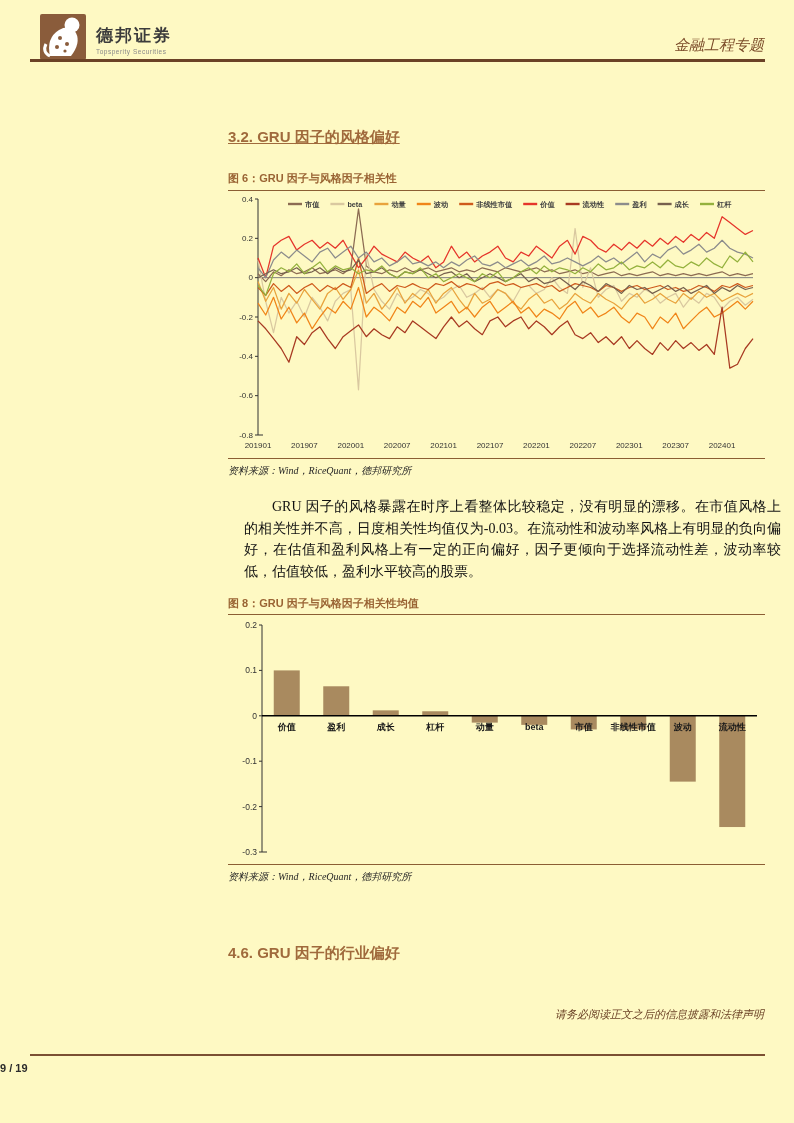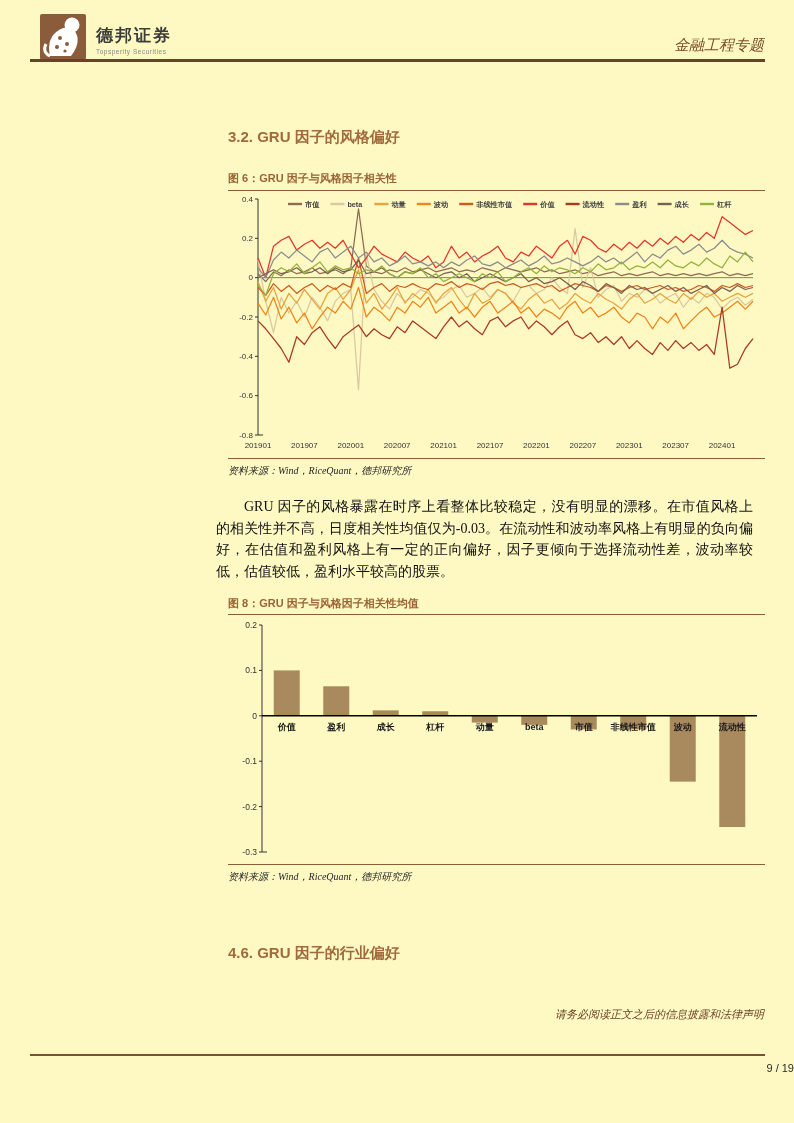--- a/index.html
+++ b/index.html
@@ -43,21 +43,21 @@
       <path d="M10 42 Q2 38 6 30" stroke="#ffffff" stroke-width="3" fill="none"></path>
     </svg>
   </div>
   <div class="abs" style="left:96px;top:24px;">
     <div class="brand-cn">德邦证券</div>
     <div class="brand-en">Topsperity Securities</div>
   </div>
   <div class="abs doc-type" style="right:30px;top:36px;">金融工程专题</div>
   <div class="abs header-rule" style="left:30px;top:59px;width:735px;"></div>
 
-  <h2 class="sec abs" style="left:228px;top:128px;">3.2. GRU 因子的风格偏好</h2>
+  <h2 class="sec abs" style="left:228px;top:128px;text-decoration:underline;">3.2. GRU 因子的风格偏好</h2>
 
   <div class="abs fig-caption" style="left:228px;top:171px;">图 6：GRU 因子与风格因子相关性</div>
   <div class="abs fig-rule" style="left:228px;top:190px;width:537px;"></div>
   <svg id="fig7-svg" class="abs" style="left:228px;top:193px;" width="537" height="262">
       <path d="M 30 6 V 242 H 35" stroke="#333" fill="none" stroke-width="1"></path>
       <line x1="27" y1="6" x2="30" y2="6" stroke="#333" stroke-width="1"></line>
       <text x="25" y="8.8" text-anchor="end" font-size="8" fill="#333">0.4</text>
       <line x1="27" y1="45.33333333333333" x2="30" y2="45.33333333333333" stroke="#333" stroke-width="1"></line>
       <text x="25" y="48.133333333333326" text-anchor="end" font-size="8" fill="#333">0.2</text>
       <line x1="27" y1="84.66666666666666" x2="30" y2="84.66666666666666" stroke="#333" stroke-width="1"></line>
@@ -109,21 +109,21 @@
       <line x1="387.20000000000005" y1="11" x2="401.20000000000005" y2="11" stroke="#8c8c8c" stroke-width="2.4"></line>
       <text x="404.20000000000005" y="13.8" font-size="7.2" font-weight="bold" fill="#404040">盈利</text>
       <line x1="429.6" y1="11" x2="443.6" y2="11" stroke="#76604e" stroke-width="2.4"></line>
       <text x="446.6" y="13.8" font-size="7.2" font-weight="bold" fill="#404040">成长</text>
       <line x1="472" y1="11" x2="486" y2="11" stroke="#94b13d" stroke-width="2.4"></line>
       <text x="489" y="13.8" font-size="7.2" font-weight="bold" fill="#404040">杠杆</text>
     </svg>
   <div class="abs fig-rule" style="left:228px;top:458px;width:537px;"></div>
   <div class="abs fig-source" style="left:228px;top:464px;">资料来源：Wind，RiceQuant，德邦研究所</div>
 
-  <p class="body abs" style="left:216px;top:496px;width:537px;text-indent:2em;">GRU 因子的风格暴露在时序上看整体比较稳定，没有明显的漂移。在市值风格上的相关性并不高，日度相关性均值仅为-0.03。在流动性和波动率风格上有明显的负向偏好，在估值和盈利风格上有一定的正向偏好，因子更倾向于选择流动性差，波动率较低，估值较低，盈利水平较高的股票。</p>
+  <p class="body abs" style="left:244px;top:496px;width:537px;text-indent:2em;">GRU 因子的风格暴露在时序上看整体比较稳定，没有明显的漂移。在市值风格上的相关性并不高，日度相关性均值仅为-0.03。在流动性和波动率风格上有明显的负向偏好，在估值和盈利风格上有一定的正向偏好，因子更倾向于选择流动性差，波动率较低，估值较低，盈利水平较高的股票。</p>
 
   <div class="abs fig-caption" style="left:228px;top:596px;">图 8：GRU 因子与风格因子相关性均值</div>
   <div class="abs fig-rule" style="left:228px;top:614px;width:537px;"></div>
   <svg id="fig8-svg" class="abs" style="left:228px;top:617px;" width="537" height="245">
       <path d="M 34 8 V 235 H 39" stroke="#333" fill="none" stroke-width="1"></path>
       <line x1="31" y1="8" x2="34" y2="8" stroke="#333" stroke-width="1"></line>
       <text x="29" y="11" text-anchor="end" font-size="8.5" fill="#333">0.2</text>
       <line x1="31" y1="53.400000000000006" x2="34" y2="53.400000000000006" stroke="#333" stroke-width="1"></line>
       <text x="29" y="56.400000000000006" text-anchor="end" font-size="8.5" fill="#333">0.1</text>
       <line x1="31" y1="98.80000000000001" x2="34" y2="98.80000000000001" stroke="#333" stroke-width="1"></line>
@@ -155,16 +155,16 @@
       <text x="405.25" y="112.80000000000001" text-anchor="middle" font-size="9" font-weight="bold" fill="#1a1a1a">非线性市值</text>
       <text x="454.75" y="112.80000000000001" text-anchor="middle" font-size="9" font-weight="bold" fill="#1a1a1a">波动</text>
       <text x="504.25" y="112.80000000000001" text-anchor="middle" font-size="9" font-weight="bold" fill="#1a1a1a">流动性</text>
     </svg>
   <div class="abs fig-rule" style="left:228px;top:864px;width:537px;"></div>
   <div class="abs fig-source" style="left:228px;top:870px;">资料来源：Wind，RiceQuant，德邦研究所</div>
 
   <h2 class="sec abs" style="left:228px;top:944px;">4.6. GRU 因子的行业偏好</h2>
 
   <div class="abs footer-rule" style="left:30px;top:1054px;width:735px;"></div>
-  <div class="abs page-no" style="left:0;top:1062px;width:794px;text-align:right;">9 / 19</div>
+  <div class="abs page-no" style="left:0;top:1062px;width:794px;text-align:left;font-weight:bold;">9 / 19</div>
   <div class="abs notice" style="right:30px;top:1007px;">请务必阅读正文之后的信息披露和法律声明</div>
 
 </div>
 
 </body></html>

